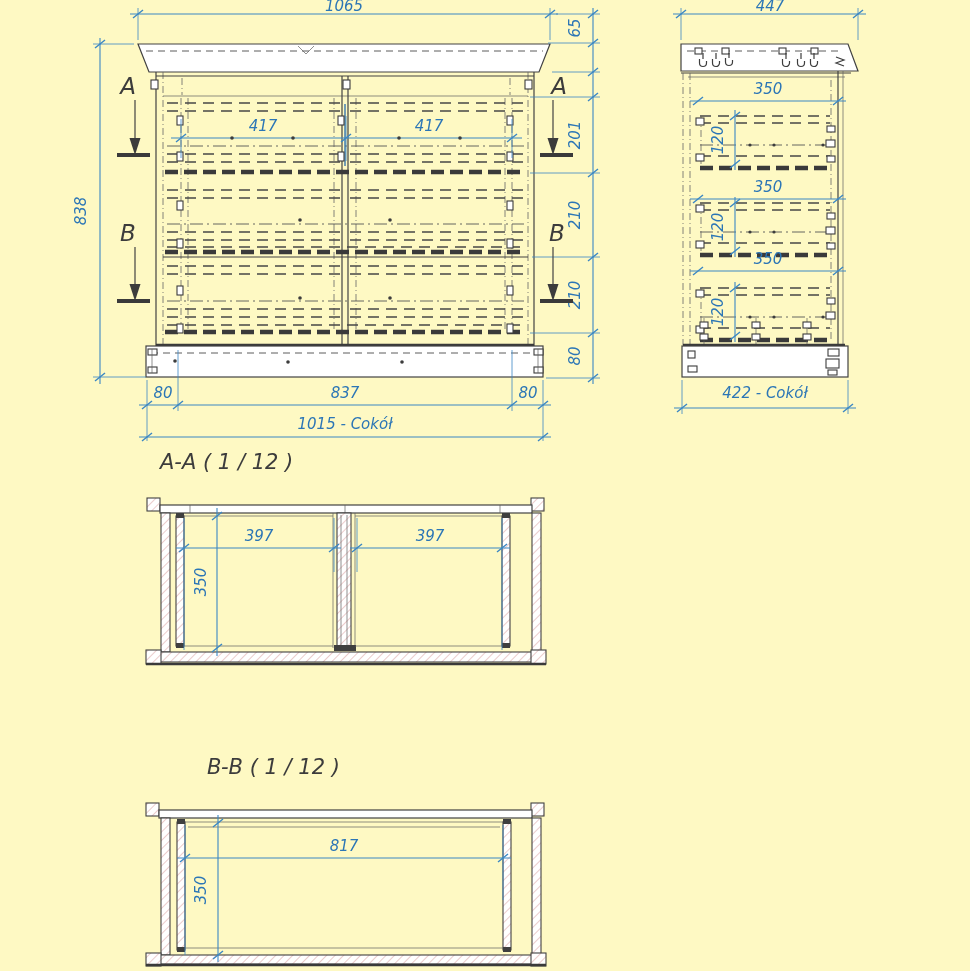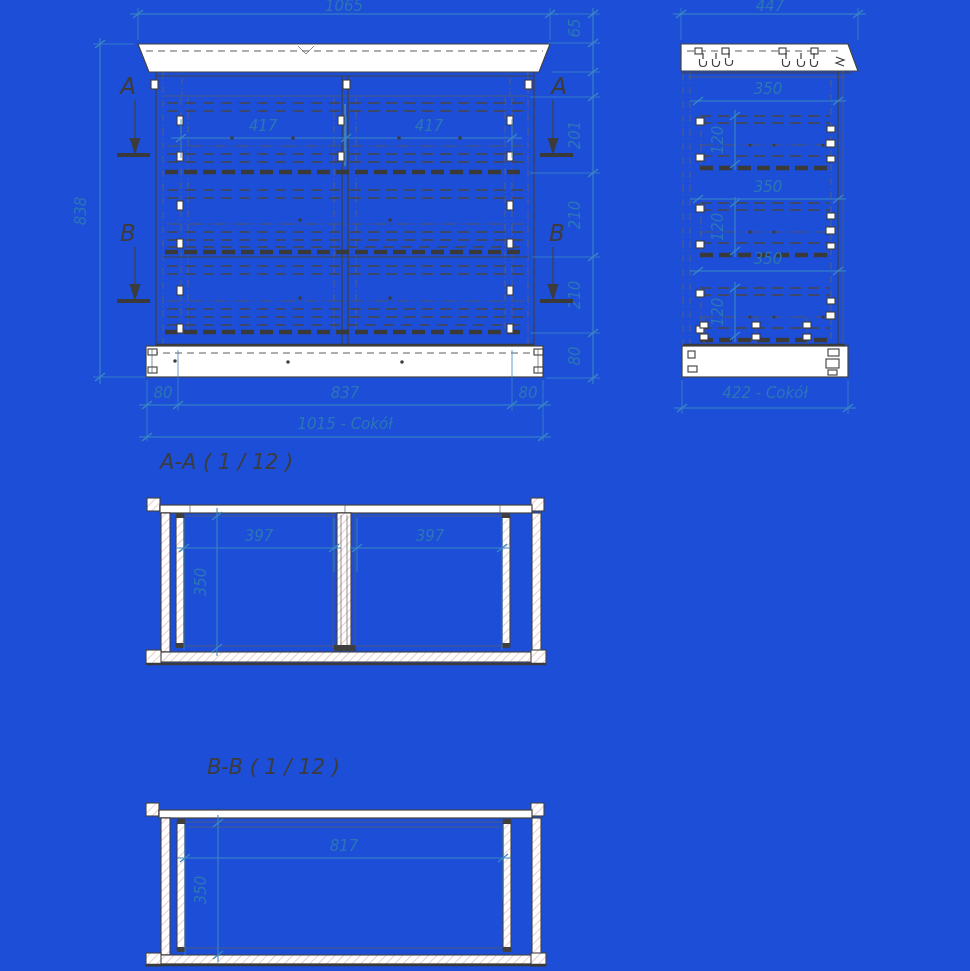--- a/index.html
+++ b/index.html
@@ -1,16 +1,16 @@
 <!DOCTYPE html>
 <html><head>
 <meta charset="utf-8">
 <style>
   html,body{margin:0;padding:0;background:#ffffff;}
-  #stage{position:relative;width:970px;height:971px;background:#1d4ed8;overflow:hidden;
+  #stage{position:relative;width:970px;height:971px;background:#fef9c3;overflow:hidden;
          font-family:"DejaVu Sans",sans-serif;}
   svg{display:block}
   
   .ln   {stroke:#424242;stroke-width:1.2;fill:none;}
   .ln2  {stroke:#3a3a3a;stroke-width:2.4;fill:none;}
   .lnt  {stroke:#5f5f5f;stroke-width:0.7;fill:none;}
   .dash {stroke:#474747;stroke-width:1.3;fill:none;stroke-dasharray:11 7;}
   .dashs{stroke:#4a4a4a;stroke-width:0.9;fill:none;stroke-dasharray:7 5;}
   .dashf{stroke:#3a3a3a;stroke-width:4.5;fill:none;stroke-dasharray:13 6;}
   .dd   {stroke:#555555;stroke-width:0.9;fill:none;stroke-dasharray:13 4 2 4;}

